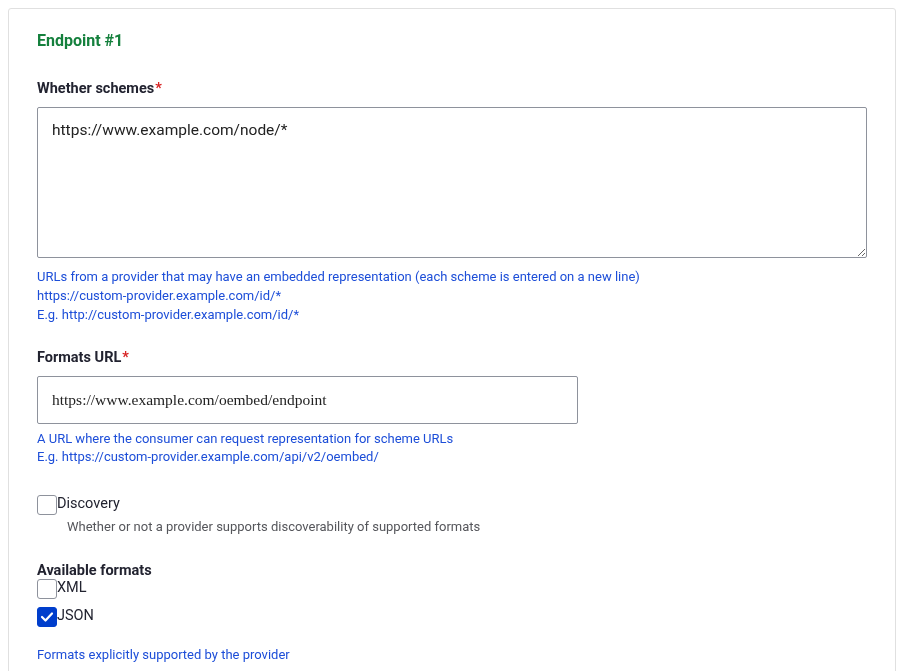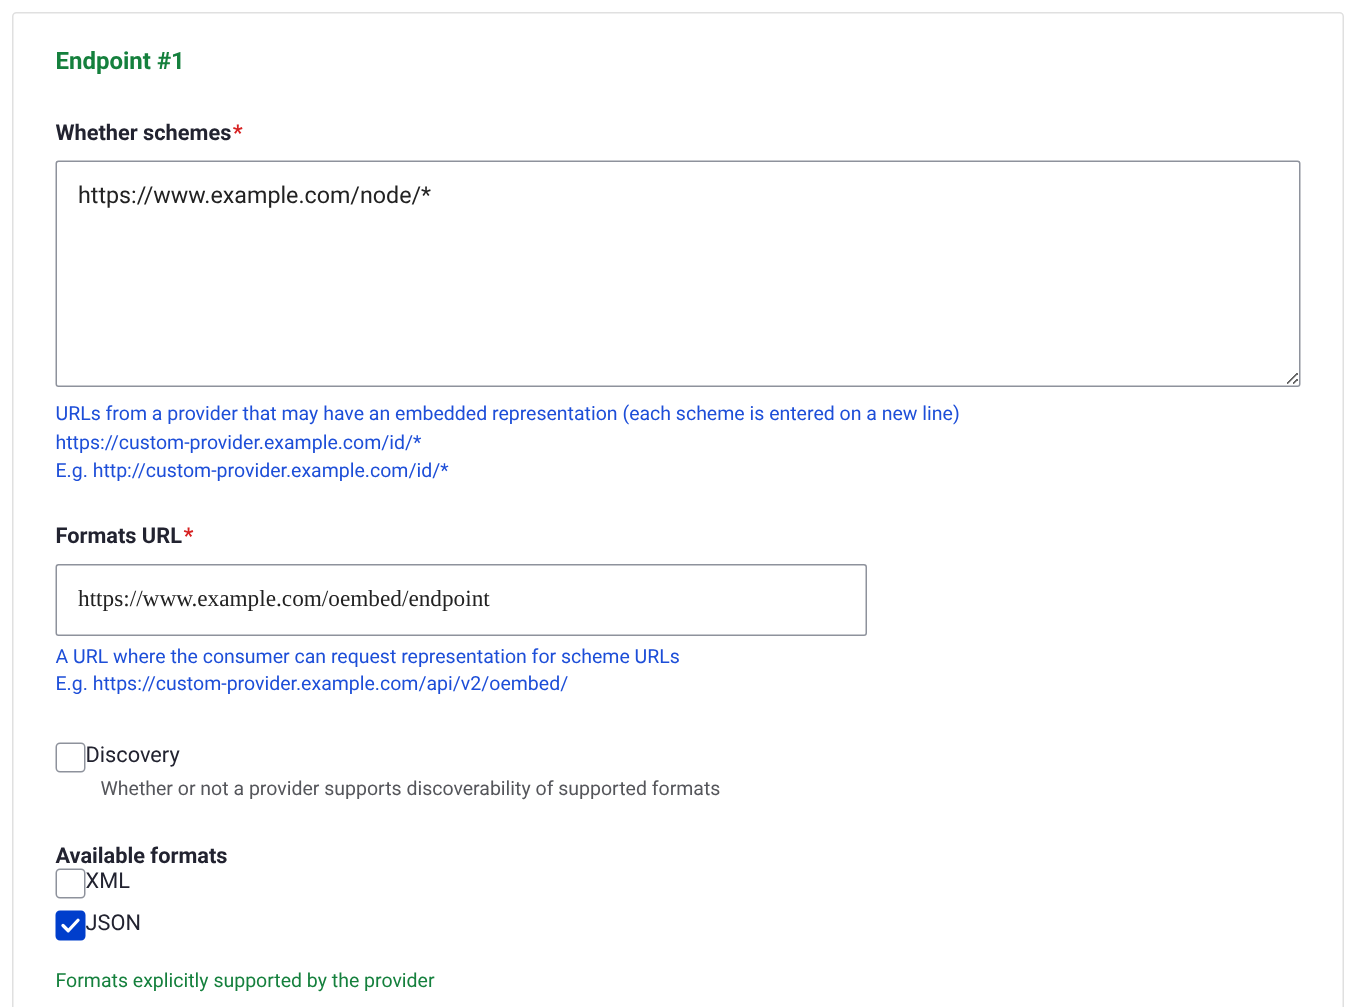--- a/index.html
+++ b/index.html
@@ -105,21 +105,21 @@
     }
     .formats-group { margin-top: 28px; }
     .formats-title {
       font-size: 14.5px;
       font-weight: 700;
       color: #222330;
     }
     .formats-group .checkbox-row { margin-bottom: 8px; }
     .formats-desc {
       font-size: 13px;
-      color: #15803d;
+      color: #1d4ed8;
       margin-top: 20px;
     }
     .discovery-group { margin-top: 28px; }
   </style>
 </head>
 <body>
 
 <div class="panel">
 
   <h2 class="section-title">Endpoint #1</h2>

